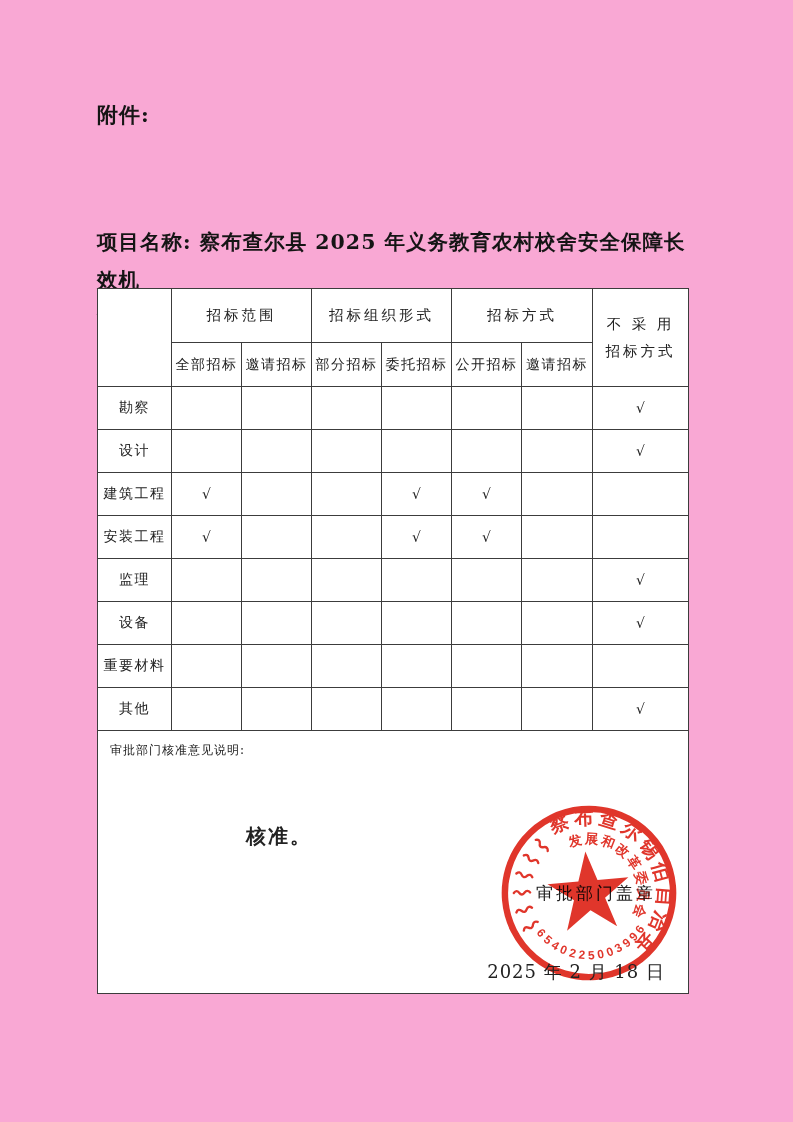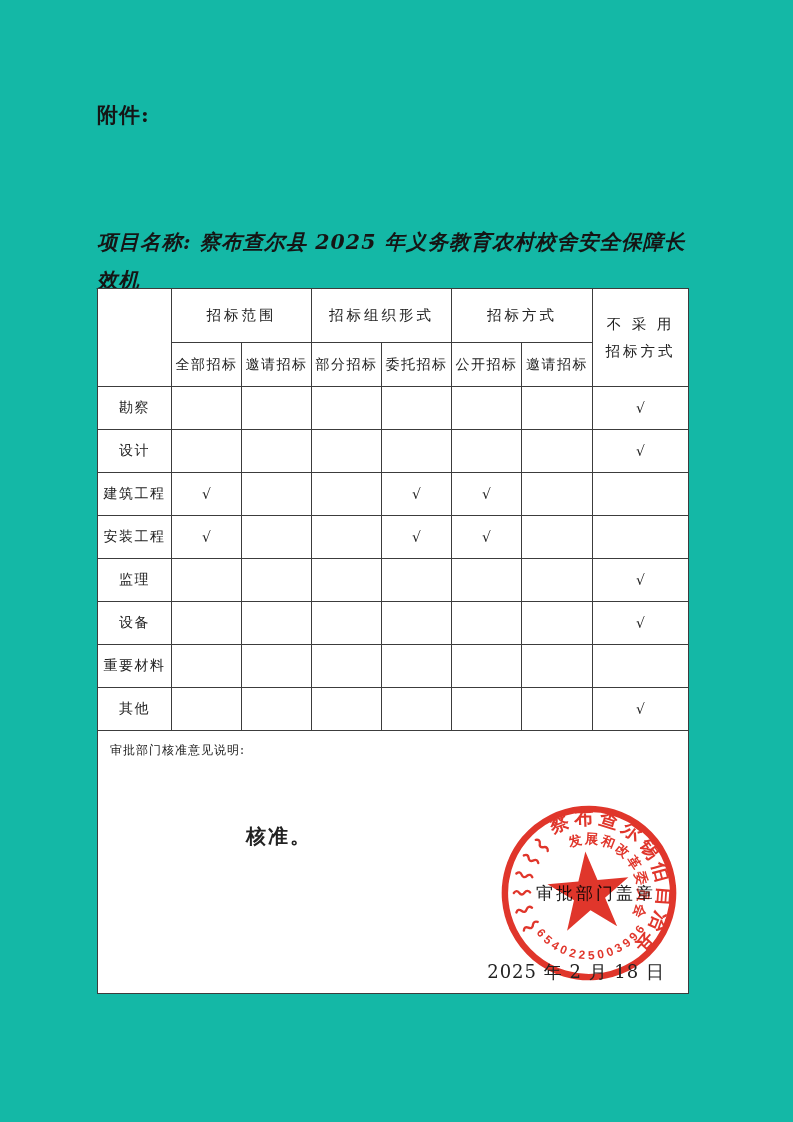--- a/index.html
+++ b/index.html
@@ -1,24 +1,24 @@
 <!DOCTYPE html>
 <html><head>
 <meta charset="utf-8">
 <style>
   html,body{margin:0;padding:0;background:#ffffff;}
   .page{
-    position:relative;width:793px;height:1122px;background:#14b8a6;
+    position:relative;width:793px;height:1122px;background:#f9a8d4;
     font-family:"DejaVu Serif","Liberation Serif",serif;color:#151515;overflow:hidden;
   }
   .attachment{position:absolute;left:97px;top:101px;font-size:21px;font-weight:600;letter-spacing:1px;}
   .doc-title{position:absolute;left:97px;top:138px;width:591px;text-align:center;
     font-size:29px;font-weight:700;letter-spacing:2px;}
   .project{position:absolute;left:97px;top:223px;width:602px;font-size:20.5px;
-    font-weight:600;line-height:38px;letter-spacing:1px;font-style:italic;}
+    font-weight:600;line-height:38px;letter-spacing:1px;}
   .tablewrap{position:absolute;left:97px;top:288px;}
   table.approval{border-collapse:collapse;table-layout:fixed;width:591px;background:#fff;}
   table.approval td{border:1.6px solid #3c3c3c;text-align:center;vertical-align:middle;
     padding:0;font-size:14px;color:#222;}
   tr.grouprow{height:54px;}
   tr.grouprow td{font-size:14.5px;letter-spacing:3px;}
   tr.subrow{height:44px;}
   tr.subrow td{font-size:14px;letter-spacing:1.5px;}
   tr.datarow{height:43px;}
   td.rowlabel{font-size:14px;letter-spacing:1.5px;}

